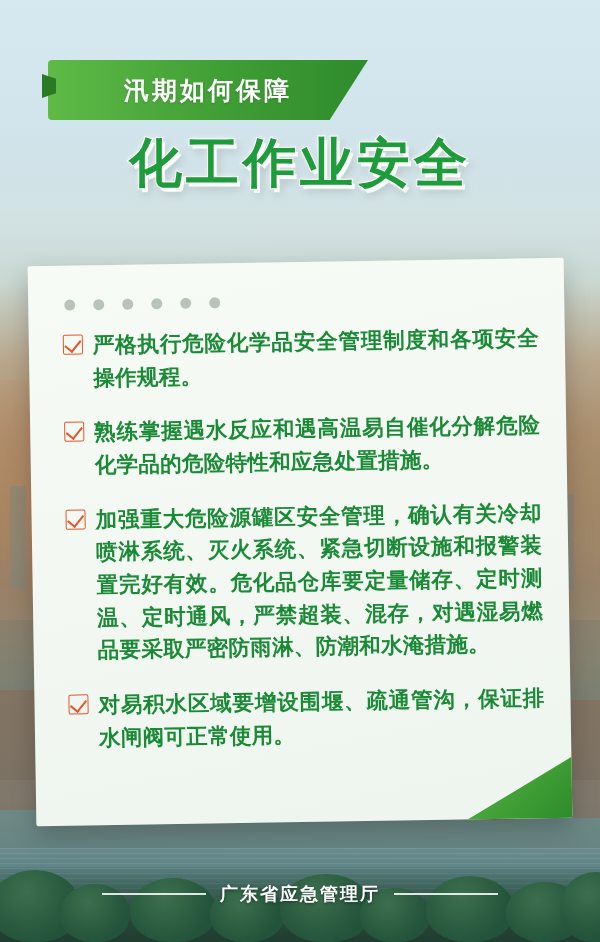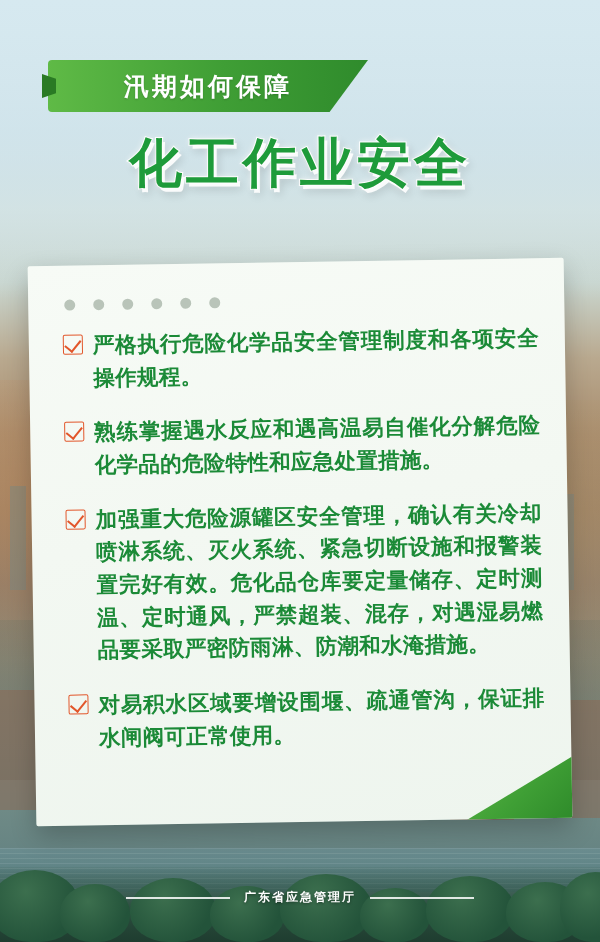--- a/index.html
+++ b/index.html
@@ -80,21 +80,21 @@
   }
   
   .warm2 {
     position:absolute; right:0; top:400px; width:280px; height:320px;
     background: radial-gradient(ellipse at 80% 40%, rgba(175,150,110,.45), rgba(175,150,110,0) 72%);
   }
 
   
   .ribbon {
     position:absolute; left:48px; top:60px;
-    width: 320px; height: 52px;
+    width: 320px; height: 60px;
     display:flex; align-items:center; justify-content:center;
   }
   .ribbon-bg {
     position:absolute; inset:0;
     background: linear-gradient(90deg, #5fba46 0%, #3f9e35 55%, #2f8b2c 100%);
     clip-path: polygon(0 0, 100% 0, 88% 100%, 0 100%);
     border-radius: 4px 0 0 4px;
   }
   .ribbon-notch {
     position:absolute; left:0; top:0; width:22px; height:52px;
@@ -201,21 +201,21 @@
     position:absolute; left:0; right:0; bottom:36px;
     text-align:center;
   }
   .footer-inner {
     display:inline-flex; align-items:center; gap:14px;
   }
   .f-line {
     width:104px; height:2px; background:rgba(255,255,255,.85);
   }
   .f-text {
-    color:#ffffff; font-size:12px; font-weight:bold; letter-spacing:2px;
+    color:#ffffff; font-size:18px; font-weight:bold; letter-spacing:2px;
     text-shadow:0 1px 3px rgba(0,0,0,.45);
   }
 </style>
 </head>
 <body>
 
 <div class="bg">
   <div class="bg-sky"></div>
 
   <div class="warm"></div>

